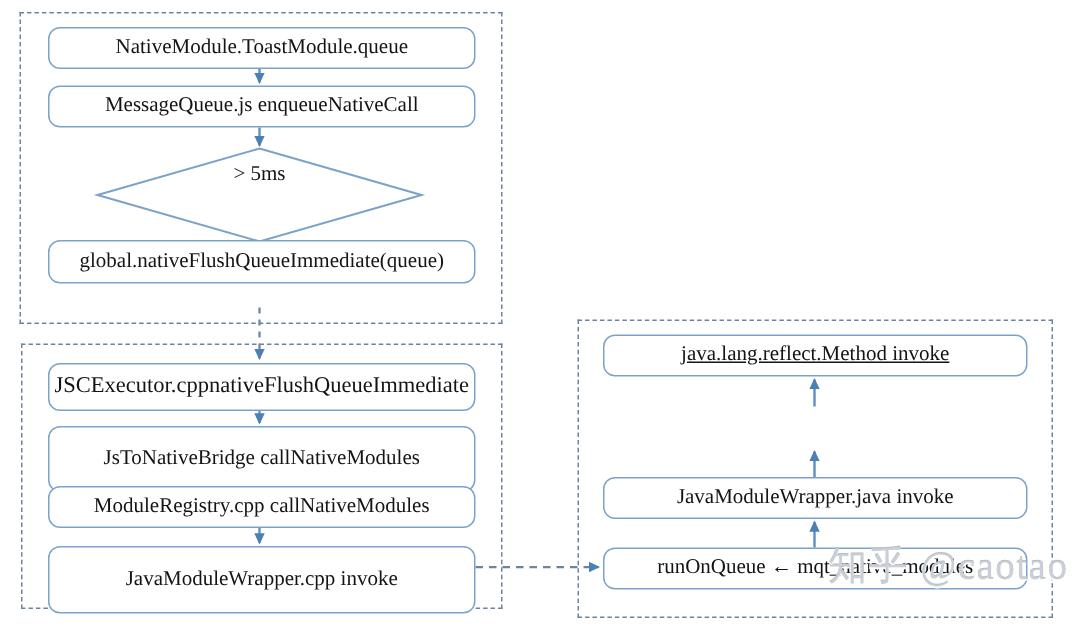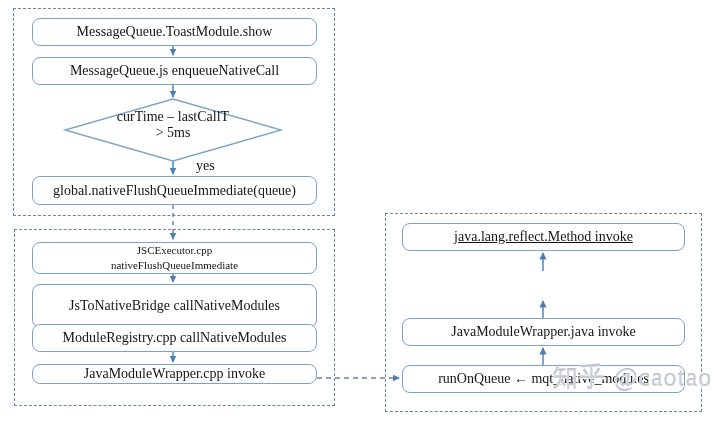--- a/index.html
+++ b/index.html
@@ -9,21 +9,21 @@
   }
   .container{
     position:absolute;border:1.6px dashed #6d84a0;background:transparent;z-index:1;
   }
   .node{
     position:absolute;box-sizing:border-box;background:#ffffff;
     border:1.4px solid #7ba3c9;border-radius:8px;z-index:10;
     display:flex;align-items:center;justify-content:center;text-align:center;
     font-size:14px;line-height:16px;
   }
-  .node.twoline{font-size:11px;line-height:15.5px;flex-direction:column;}
+  .node.twoline{font-size:15px;line-height:15.5px;flex-direction:row;}
   #svg-overlay{position:absolute;left:0;top:0;z-index:5;pointer-events:none;}
   .diamond-text{
     position:absolute;left:73px;top:109px;width:200px;z-index:10;
     text-align:center;font-size:14px;line-height:16px;
   }
   .branch-label{
     position:absolute;left:196px;top:158px;z-index:10;font-size:14px;
   }
   .watermark{
     position:absolute;left:552px;top:360px;z-index:20;
@@ -61,38 +61,37 @@
     <line x1="173" y1="312" x2="173" y2="322" stroke="#5b8fc4" stroke-width="1.6" marker-end="url(#ah)"></line>
     <line x1="173" y1="352" x2="173" y2="362" stroke="#5b8fc4" stroke-width="1.6" marker-end="url(#ah)"></line>
 
     <line x1="317" y1="378" x2="399" y2="378" stroke="#6d84a0" stroke-width="1.5" stroke-dasharray="5,4" marker-end="url(#ah)"></line>
 
     <line x1="543" y1="365" x2="543" y2="348" stroke="#5b8fc4" stroke-width="1.6" marker-end="url(#ah)"></line>
     <line x1="543" y1="318" x2="543" y2="301" stroke="#5b8fc4" stroke-width="1.6" marker-end="url(#ah)"></line>
     <line x1="543" y1="271" x2="543" y2="253" stroke="#5b8fc4" stroke-width="1.6" marker-end="url(#ah)"></line>
   </svg>
 
-  <div class="node" style="left:32px;top:18px;width:285px;height:28px;">MessageQueue.ToastModule.show</div>
+  <div class="node" style="left:32px;top:18px;width:285px;height:28px;">NativeModule.ToastModule.queue</div>
   <div class="node" style="left:32px;top:57px;width:285px;height:28px;">MessageQueue.js enqueueNativeCall</div>
 
   <div class="diamond-text">
-    <div>curTime – lastCallT</div>
     <div>&gt; 5ms</div>
   </div>
   <div class="branch-label">yes</div>
 
-  <div class="node" style="left:32px;top:176px;width:285px;height:29px;">global.nativeFlushQueueImmediate(queue)</div>
+  <div class="node" style="left:32px;top:160px;width:285px;height:29px;">global.nativeFlushQueueImmediate(queue)</div>
 
   <div class="node twoline" style="left:32px;top:242px;width:285px;height:32px;">
     <div>JSCExecutor.cpp</div>
     <div>nativeFlushQueueImmediate</div>
   </div>
   <div class="node" style="left:32px;top:284px;width:285px;height:44px;">JsToNativeBridge callNativeModules</div>
   <div class="node" style="left:32px;top:324px;width:285px;height:28px;">ModuleRegistry.cpp callNativeModules</div>
-  <div class="node" style="left:32px;top:364px;width:285px;height:20px;">JavaModuleWrapper.cpp invoke</div>
+  <div class="node" style="left:32px;top:364px;width:285px;height:45px;">JavaModuleWrapper.cpp invoke</div>
 
   <div class="node" style="left:402px;top:223px;width:283px;height:28px;text-decoration:underline;">java.lang.reflect.Method invoke</div>
   <div class="node" style="left:402px;top:318px;width:283px;height:28px;">JavaModuleWrapper.java invoke</div>
   <div class="node" style="left:402px;top:365px;width:283px;height:28px;">runOnQueue ← mqt_native_modules</div>
 
   <div class="watermark">知乎 @caotao</div>
 
 </div>
 
 </body></html>

